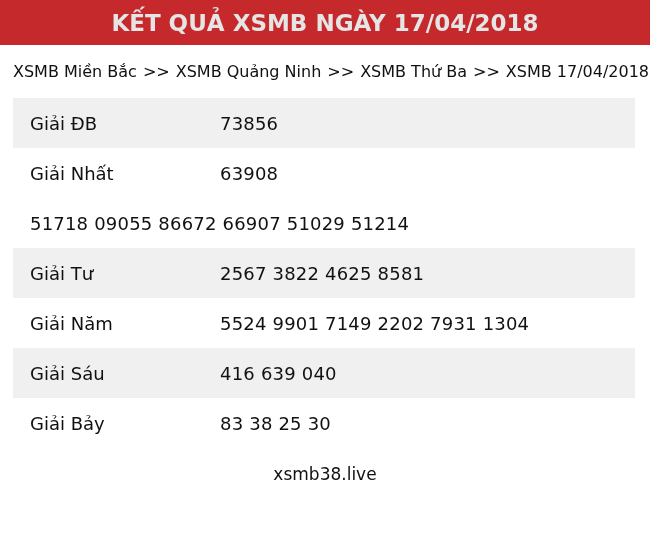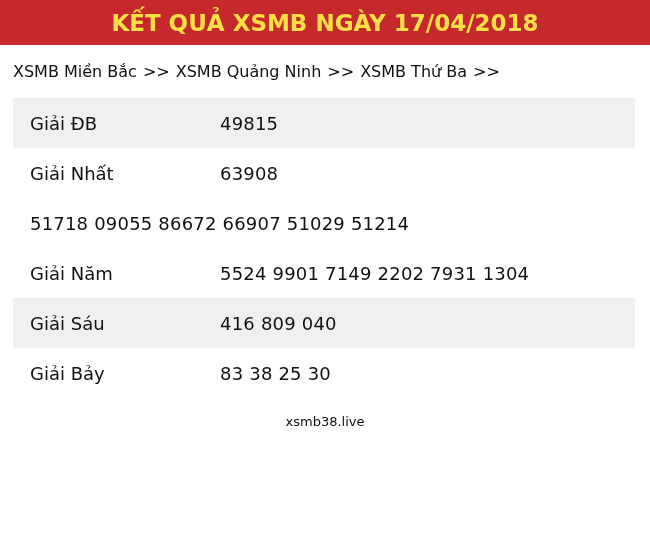--- a/index.html
+++ b/index.html
@@ -17,21 +17,21 @@
   .header {
     height: 45px;
     background: #c5292c;
     display: flex;
     align-items: center;
     justify-content: center;
     flex: 0 0 auto;
   }
   .header h1 {
     margin: 0;
-    color: #fde047;
+    color: #e5e5e5;
     font-size: 23px;
     font-weight: bold;
     letter-spacing: 0px;
     white-space: nowrap;
   }
 
   
   .breadcrumb {
     height: 53px;
     display: flex;
@@ -71,21 +71,21 @@
   .row .value {
     color: #111111;
     white-space: nowrap;
     letter-spacing: 0.2px;
   }
 
   
   .footer {
     margin-top: 16px;
     text-align: center;
-    font-size: 13px;
+    font-size: 17px;
   }
   .footer a {
     color: #111111;
     text-decoration: none;
     cursor: pointer;
   }
 </style>
 </head>
 <body>
 
@@ -95,41 +95,46 @@
     <h1>KẾT QUẢ XSMB NGÀY 17/04/2018</h1>
   </header>
 
   <nav class="breadcrumb">
     <a>XSMB Miền Bắc</a>
     <span class="sep">&gt;&gt;</span>
     <a>XSMB Quảng Ninh</a>
     <span class="sep">&gt;&gt;</span>
     <a>XSMB Thứ Ba</a>
     <span class="sep">&gt;&gt;</span>
+    <a>XSMB 17/04/2018</a>
   </nav>
 
   <main class="results">
     <div class="row odd">
       <span class="label">Giải ĐB</span>
-      <span class="value">49815</span>
+      <span class="value">73856</span>
     </div>
     <div class="row">
       <span class="label">Giải Nhất</span>
       <span class="value">63908</span>
     </div>
     <div class="row">
       <span class="value">51718 09055 86672 66907 51029 51214</span>
     </div>
+    <div class="row odd">
+      <span class="label">Giải Tư</span>
+      <span class="value">2567 3822 4625 8581</span>
+    </div>
     <div class="row">
       <span class="label">Giải Năm</span>
       <span class="value">5524 9901 7149 2202 7931 1304</span>
     </div>
     <div class="row odd">
       <span class="label">Giải Sáu</span>
-      <span class="value">416 809 040</span>
+      <span class="value">416 639 040</span>
     </div>
     <div class="row">
       <span class="label">Giải Bảy</span>
       <span class="value">83 38 25 30</span>
     </div>
   </main>
 
   <footer class="footer">
     <a>xsmb38.live</a>
   </footer>

